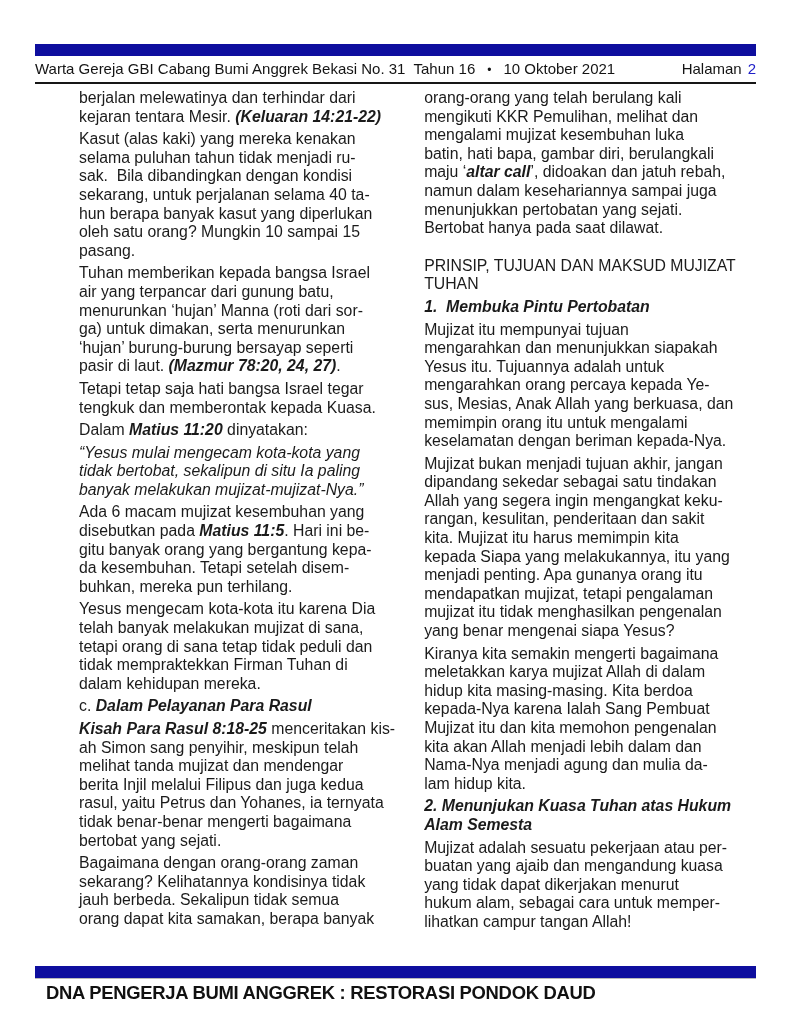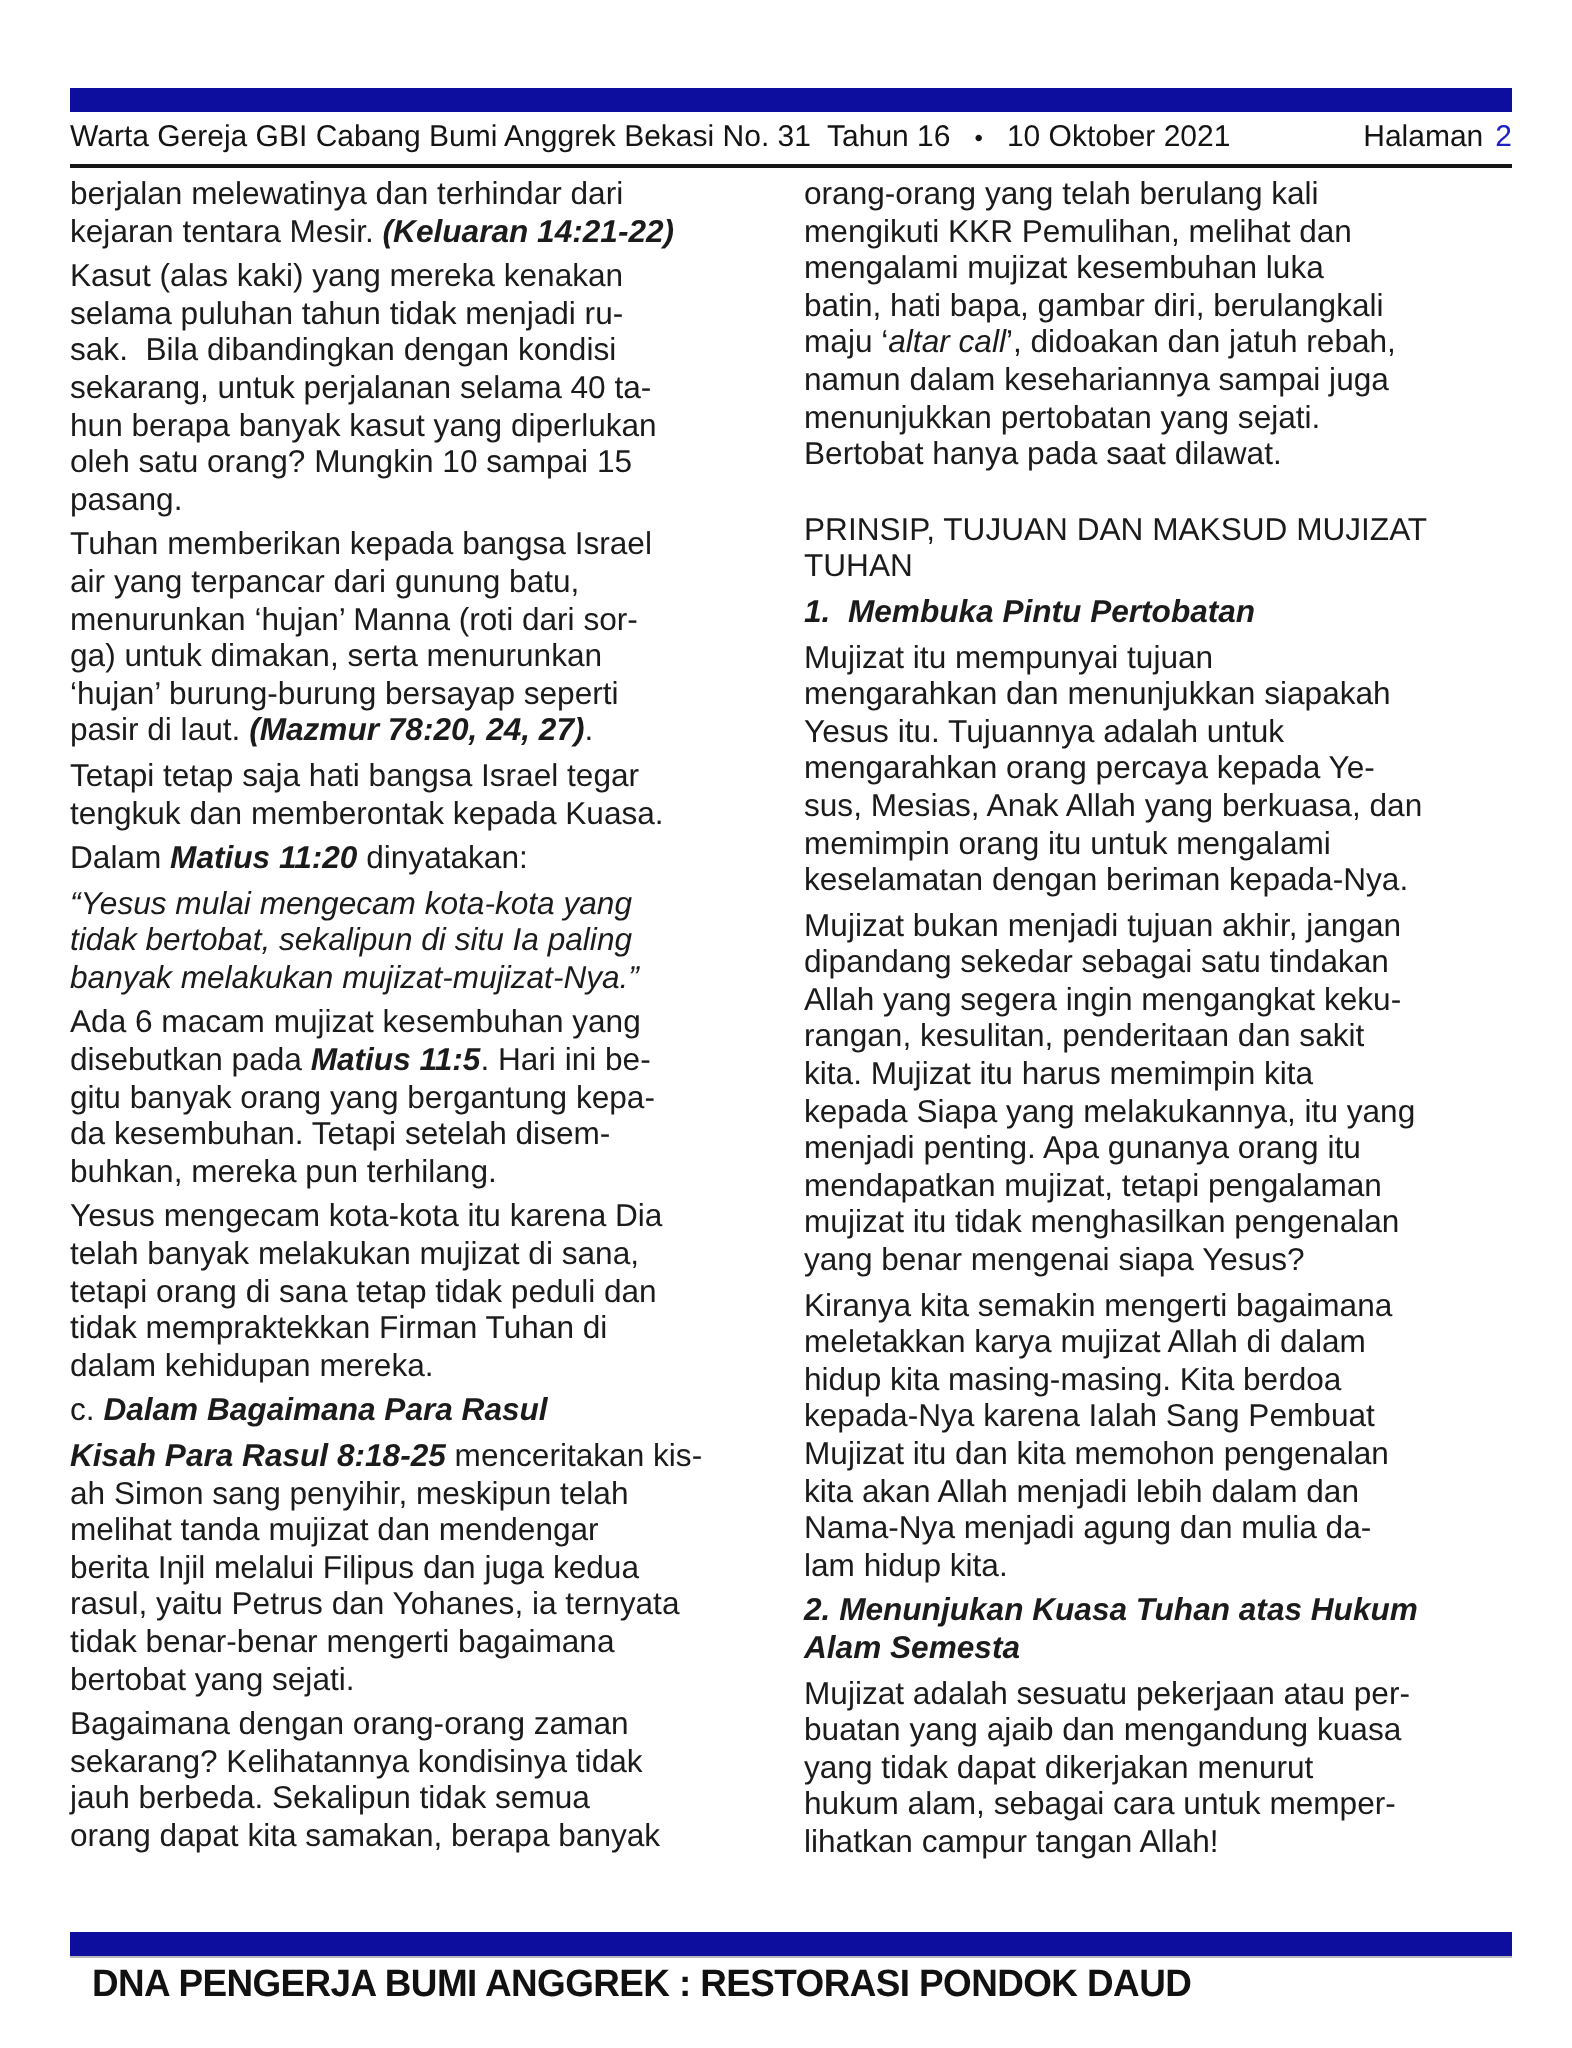--- a/index.html
+++ b/index.html
@@ -26,28 +26,28 @@
   .pagenum{color:#2020c8;margin-left:6px;}
   .header-rule{
     position:absolute;left:35px;top:82px;width:721px;
     border-top:2.5px solid #161616;
   }
   .content{
     position:absolute;left:35px;top:89px;width:725px;
     display:flex;gap:14px;
   }
   .col{font-size:15.8px;line-height:18.6px;}
-  .col-left{width:353px;}
+  .col-left{width:353px;margin-left:44px;}
   .col-right{width:358px;}
   .block{white-space:pre-line;margin:0 0 4px 0;}
   .h{margin:2px 0 4px 0;}
   .quote{font-style:italic;}
   .caps{margin-top:19px;}
   .b{font-weight:bold;font-style:italic;}
-  .i{font-style:italic;}
+  .i{font-style:italic;font-weight:bold;}
   .footerbar{
     position:absolute;left:35px;top:966px;width:721px;height:12px;
     background:#0e0e9e;
     border-bottom:1.5px solid #b9b9b9;
   }
   .footer-text{
     position:absolute;left:46px;top:982px;width:710px;
     font-size:19px;font-weight:bold;color:#111;
     letter-spacing:-0.3px;
     transform:scaleX(0.97);transform-origin:left;
@@ -97,21 +97,21 @@
         <div class="block p"><span>Ada 6 macam mujizat kesembuhan yang
 disebutkan pada </span><span class="b">Matius 11:5</span><span>. Hari ini be-
 gitu banyak orang yang bergantung kepa-
 da kesembuhan. Tetapi setelah disem-
 buhkan, mereka pun terhilang.</span></div>
         <div class="block p"><span>Yesus mengecam kota-kota itu karena Dia
 telah banyak melakukan mujizat di sana,
 tetapi orang di sana tetap tidak peduli dan
 tidak mempraktekkan Firman Tuhan di
 dalam kehidupan mereka.</span></div>
-        <div class="block h"><span>c. </span><span class="b">Dalam Bagaimana Para Rasul</span></div>
+        <div class="block h"><span>c. </span><span class="b">Dalam Pelayanan Para Rasul</span></div>
         <div class="block p"><span class="b">Kisah Para Rasul 8:18-25</span><span> menceritakan kis-
 ah Simon sang penyihir, meskipun telah
 melihat tanda mujizat dan mendengar
 berita Injil melalui Filipus dan juga kedua
 rasul, yaitu Petrus dan Yohanes, ia ternyata
 tidak benar-benar mengerti bagaimana
 bertobat yang sejati.</span></div>
         <div class="block p"><span>Bagaimana dengan orang-orang zaman
 sekarang? Kelihatannya kondisinya tidak
 jauh berbeda. Sekalipun tidak semua

